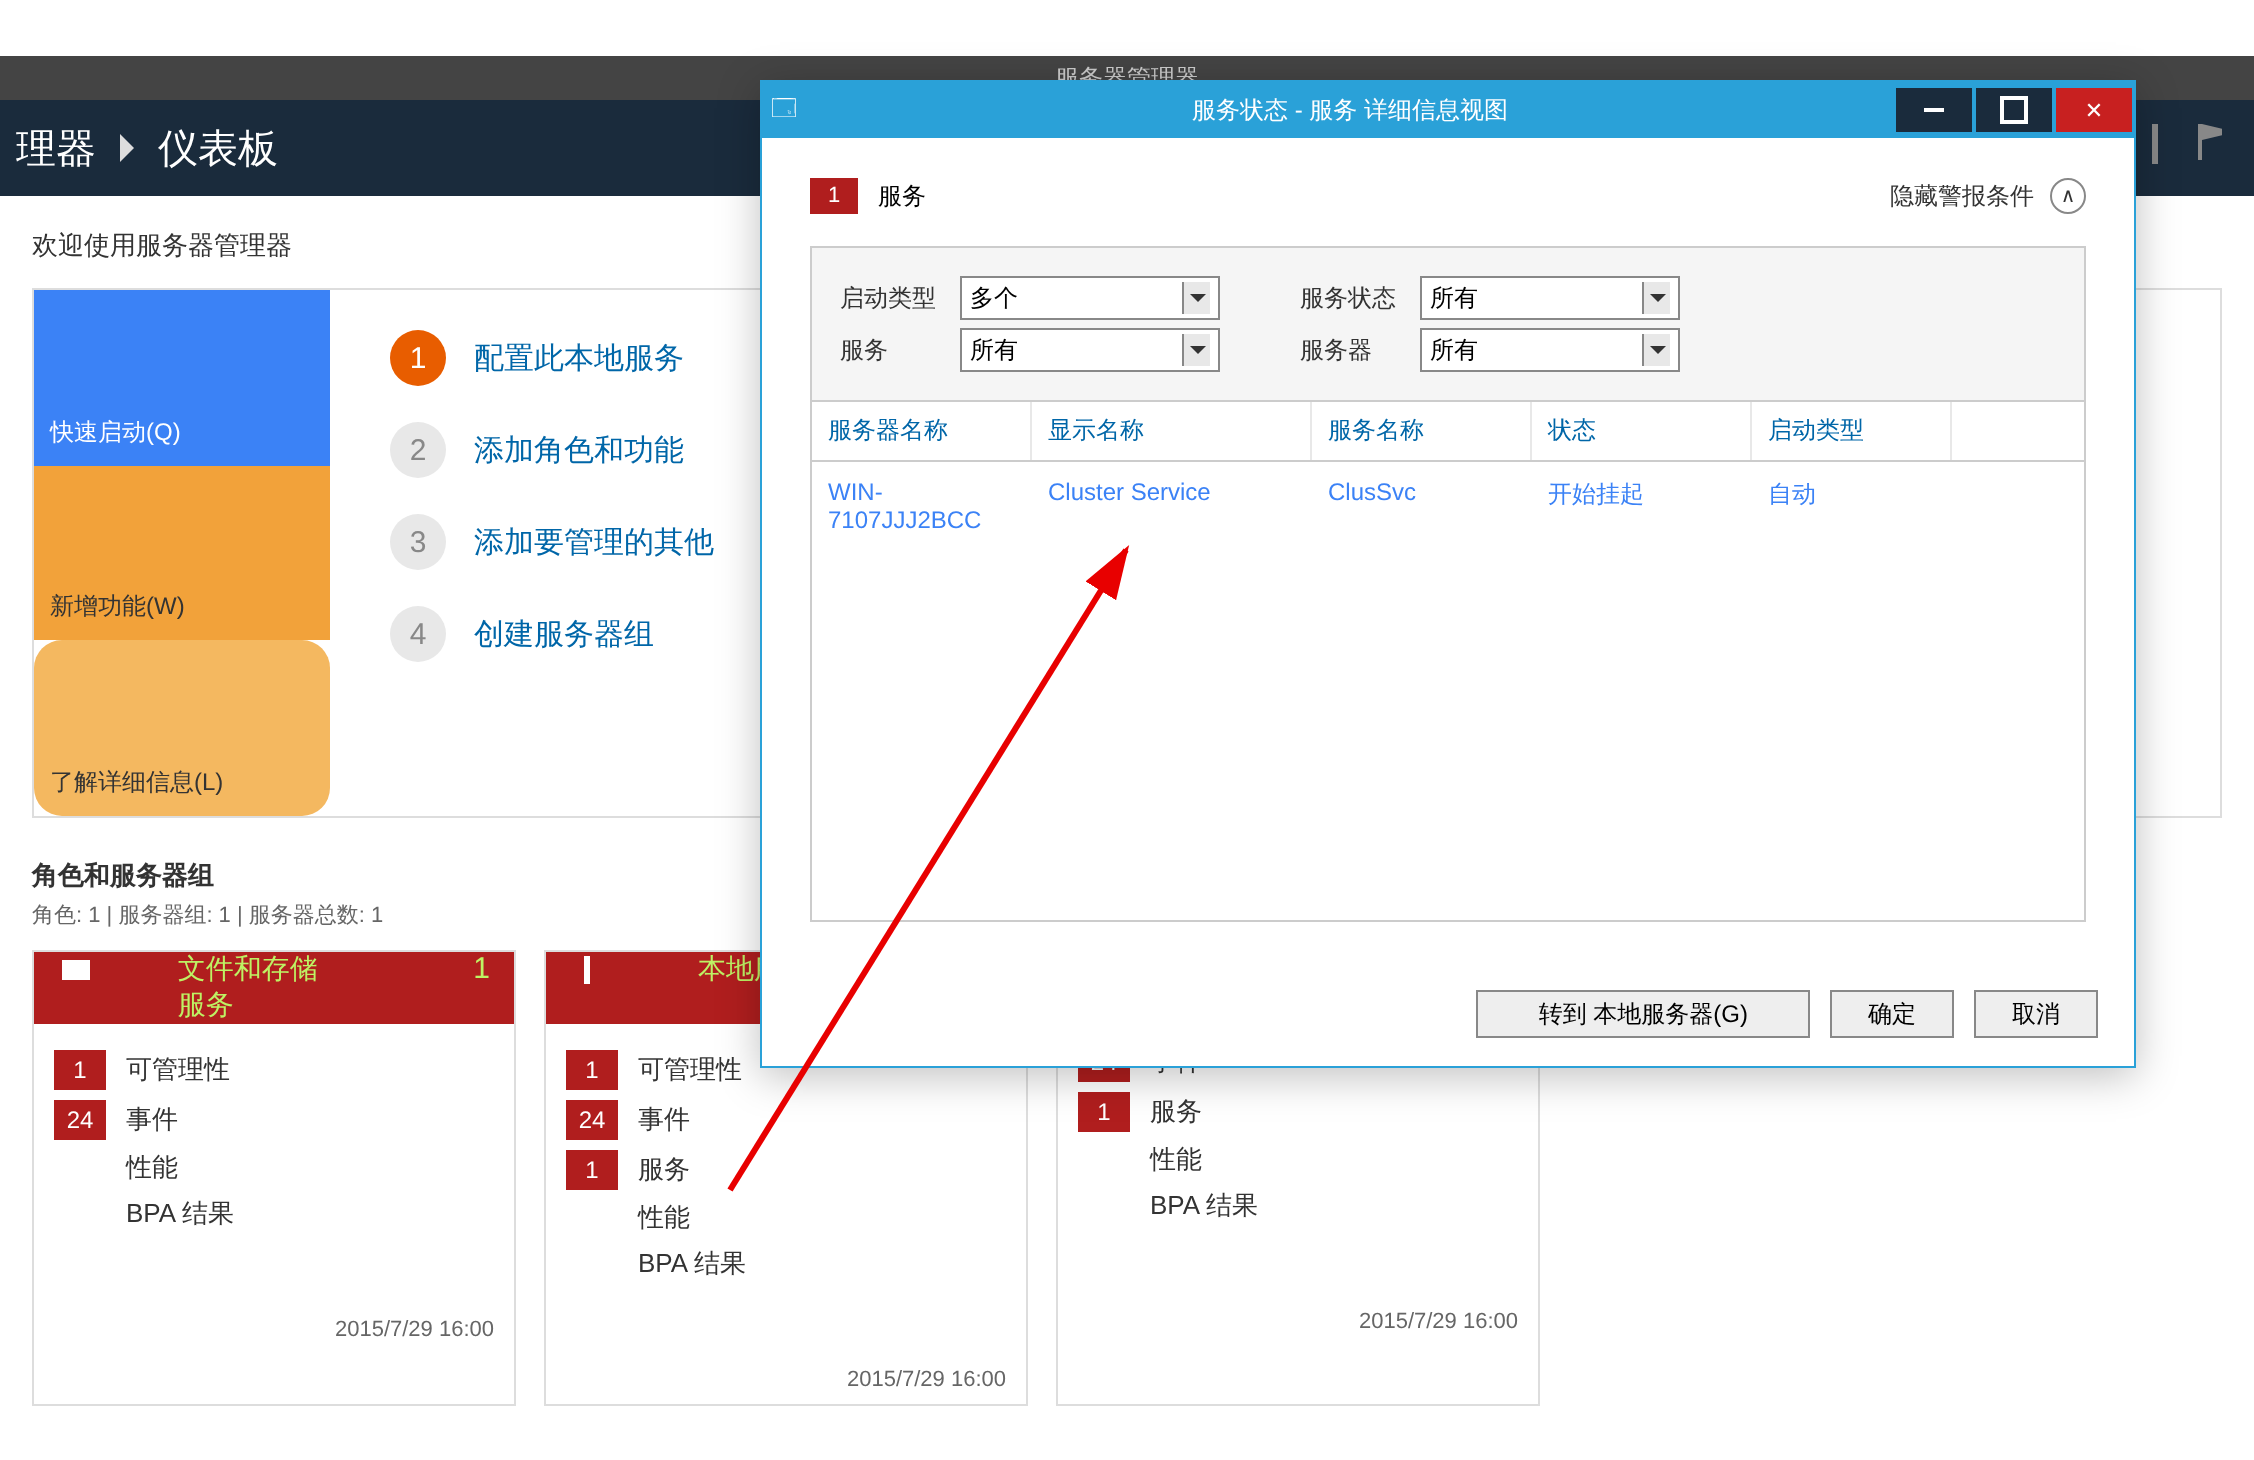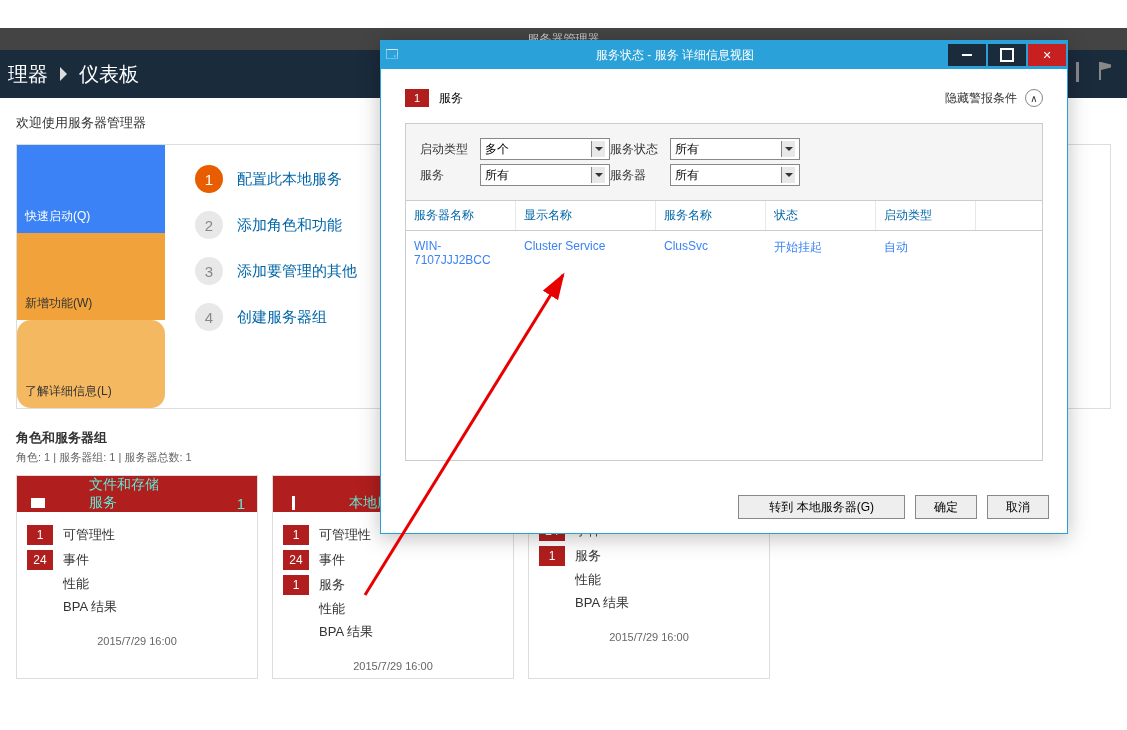--- a/index.html
+++ b/index.html
@@ -35,29 +35,29 @@
 .step.active .num { background: #e85d00; color: #fff; }
 .step.inactive .num { background: #e8e8e8; color: #888; }
 .step.active .txt { color: #0066a8; }
 .step.inactive .txt { color: #0066a8; }
 
 
 .roles-header { font-size: 13px; font-weight: bold; margin-top: 20px; color: #333; }
 .roles-sub { font-size: 11px; color: #666; margin-top: 3px; }
 .tiles { display: flex; gap: 14px; margin-top: 10px; }
 .tile { width: 242px; border: 1px solid #ddd; }
-.tile-head { background: #b01e1e; color: #5eead4; height: 36px; display: flex; align-items: flex-end; padding: 0 12px; font-size: 14px; gap: 36px; }
+.tile-head { background: #b01e1e; color: #bef264; height: 36px; display: flex; align-items: flex-start; padding: 0 12px; font-size: 14px; gap: 36px; }
 .tile-head .icon-box { width: 18px; height: 18px; margin-right: 10px; position: relative; }
 .tile-head .spacer { flex: 1; }
 .tile-head .count { font-size: 15px; }
 .tile-body { padding: 8px 10px; }
 .metric { display: flex; align-items: center; margin: 5px 0; font-size: 13px; color: #333; }
 .metric .badge { width: 26px; height: 20px; background: #b01e1e; color: #fff; display: flex; align-items: center; justify-content: center; margin-right: 10px; font-size: 12px; }
 .metric.no-badge { padding-left: 36px; }
-.tile-foot { text-align: center; padding: 6px 10px; color: #666; font-size: 11px; }
+.tile-foot { text-align: right; padding: 6px 10px; color: #666; font-size: 11px; margin-top: 24px; }
 .disk-icon::before { content: ""; position: absolute; width: 14px; height: 10px; background: #fff; top: 4px; left: 2px; }
 .server-icon::before { content: ""; position: absolute; width: 3px; height: 14px; background: #fff; top: 2px; left: 7px; }
 
 
 .dialog { position: absolute; left: 380px; top: 40px; width: 688px; height: 494px; background: #fff; border: 1px solid #2aa1d8; box-shadow: 0 4px 20px rgba(0,0,0,0.25); }
 .dlg-title { background: #2aa1d8; height: 28px; display: flex; align-items: center; color: #fff; font-size: 12px; }
 .dlg-title .dlg-icon { width: 22px; text-align: center; }
 .dlg-title .dlg-text { flex: 1; text-align: center; }
 .dlg-title .winbtn { width: 38px; height: 22px; display: flex; align-items: center; justify-content: center; background: #1a2b3c; margin: 0 1px; color: #fff; font-size: 13px; position: relative; }
 .dlg-title .winbtn.close { background: #c82020; }
@@ -68,21 +68,21 @@
 .dlg-body { padding: 20px 24px; height: 420px; position: relative; }
 .dlg-section-head { display: flex; align-items: center; justify-content: space-between; margin-bottom: 16px; }
 .dlg-section-head .left { display: flex; align-items: center; }
 .dlg-section-head .badge-red { background: #b01e1e; color: #fff; width: 24px; height: 18px; display: flex; align-items: center; justify-content: center; font-size: 11px; margin-right: 10px; }
 .dlg-section-head .right { display: flex; align-items: center; font-size: 12px; color: #333; }
 .dlg-section-head .circle-btn { width: 18px; height: 18px; border: 1px solid #888; border-radius: 50%; margin-left: 8px; display: flex; align-items: center; justify-content: center; font-size: 10px; }
 
 .filter-box { border: 1px solid #ccc; padding: 10px 14px; background: #f5f5f5; }
 .filter-row { display: flex; align-items: center; margin: 4px 0; }
 .filter-label { width: 60px; font-size: 12px; color: #333; }
-.filter-select { width: 130px; height: 22px; border: 1px solid #888; background: #fff; padding: 0 4px; display: flex; align-items: center; justify-content: space-between; font-size: 12px; }
+.filter-select { width: 130px; height: 22px; border: 1px solid #888; background: #fff; padding: 0 4px; display: flex; align-items: center; justify-content: space-between; margin-right: 40px; font-size: 12px; }
 .filter-select .dd { width: 14px; height: 16px; background: #e8e8e8; border-left: 1px solid #888; display: flex; align-items: center; justify-content: center; }
 .dd::after { content: ""; border-left: 4px solid transparent; border-right: 4px solid transparent; border-top: 4px solid #333; }
 
 .grid { border: 1px solid #ccc; border-top: none; height: 260px; background: #fff; }
 .grid-head { display: flex; border-bottom: 1px solid #ccc; }
 .grid-head .gh { padding: 6px 8px; font-size: 12px; color: #0066a8; border-right: 1px solid #e8e8e8; }
 .grid-row { display: flex; }
 .grid-row .gc { padding: 8px 8px; font-size: 12px; color: #3b82f6; }
 .col1 { width: 110px; }
 .col2 { width: 140px; }

